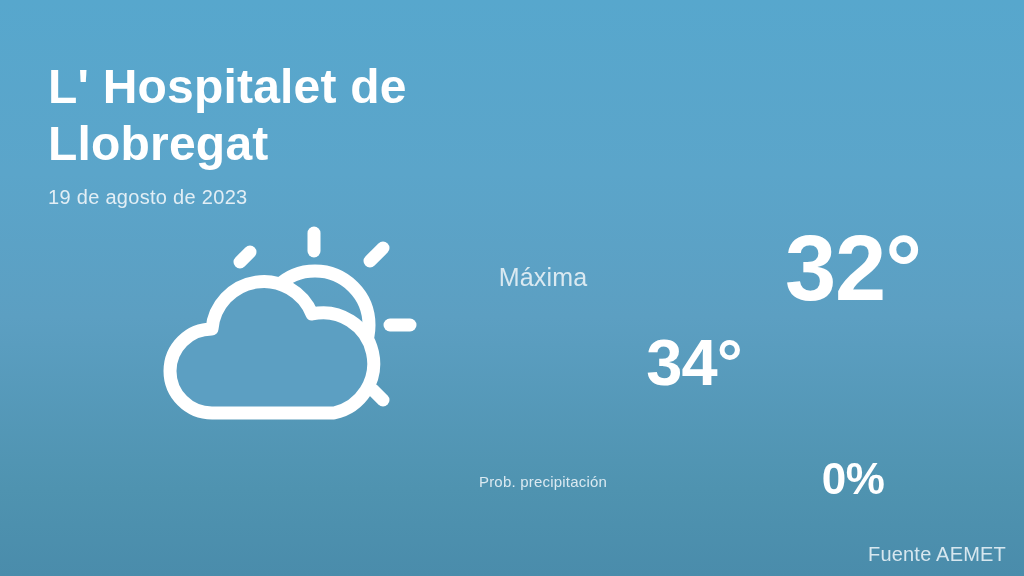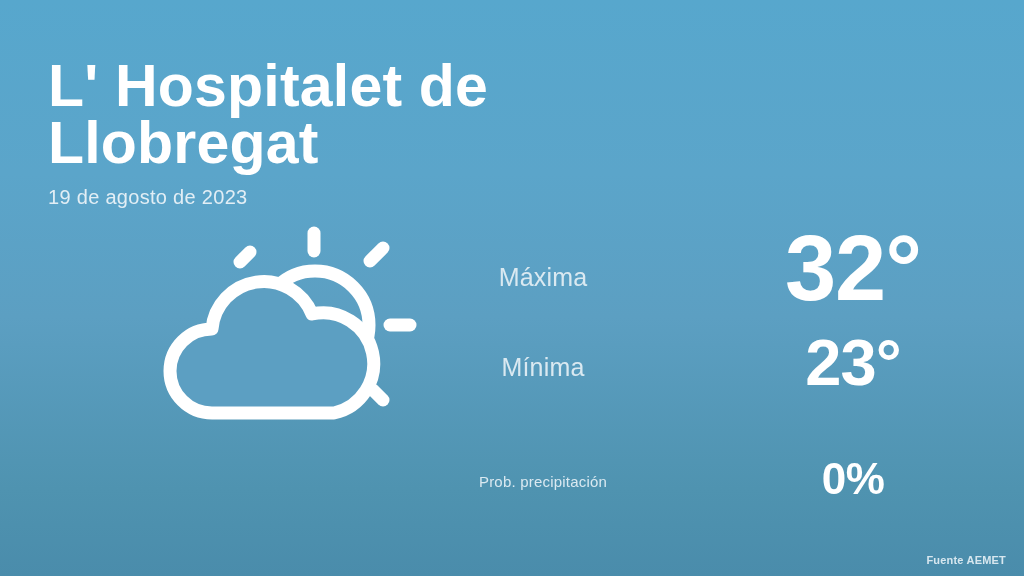--- a/index.html
+++ b/index.html
@@ -31,21 +31,21 @@
 
   
   .header {
     position: absolute;
     left: 48px;
     top: 58px;
     width: 580px;
   }
   .city-title {
     margin: 0;
-    font-size: 59px;
+    font-size: 48px;
     line-height: 57px;
     font-weight: 700;
     color: #ffffff;
     letter-spacing: 0.2px;
     white-space: pre-wrap;
   }
   .date-line {
     margin: 0;
     padding-top: 11px;
     font-size: 20px;
@@ -108,22 +108,22 @@
   .row-min .reading-value { font-size: 65px; line-height: 65px; }
 
   .row-precip .reading-label { font-size: 15px; position: relative; top: -7px; }
   .row-precip .reading-value { font-size: 44px; line-height: 44px; letter-spacing: -0.5px; }
 
   
   .source-note {
     position: absolute;
     right: 18px;
     bottom: 10px;
-    font-size: 11px;
-    font-weight: 700;
+    font-size: 20px;
+    font-weight: 400;
     color: #d7e7ef;
     letter-spacing: 0.2px;
   }
 </style>
 </head>
 <body>
 
 <div class="card">
 
   <div class="header">
@@ -158,22 +158,21 @@
   </div>
 
   <div class="readings">
 
     <div class="reading-row row-max">
       <div class="reading-label">Máxima</div>
       <div class="reading-value">32°</div>
     </div>
 
     <div class="reading-row row-min">
-      <div class="reading-label">Mínima</div>
-      <div class="reading-value">23°</div>
+      <div class="reading-value">34°</div>
     </div>
 
     <div class="reading-row row-precip">
       <div class="reading-label">Prob. precipitación</div>
       <div class="reading-value">0%</div>
     </div>
 
   </div>
 
   <div class="source-note">Fuente AEMET</div>

